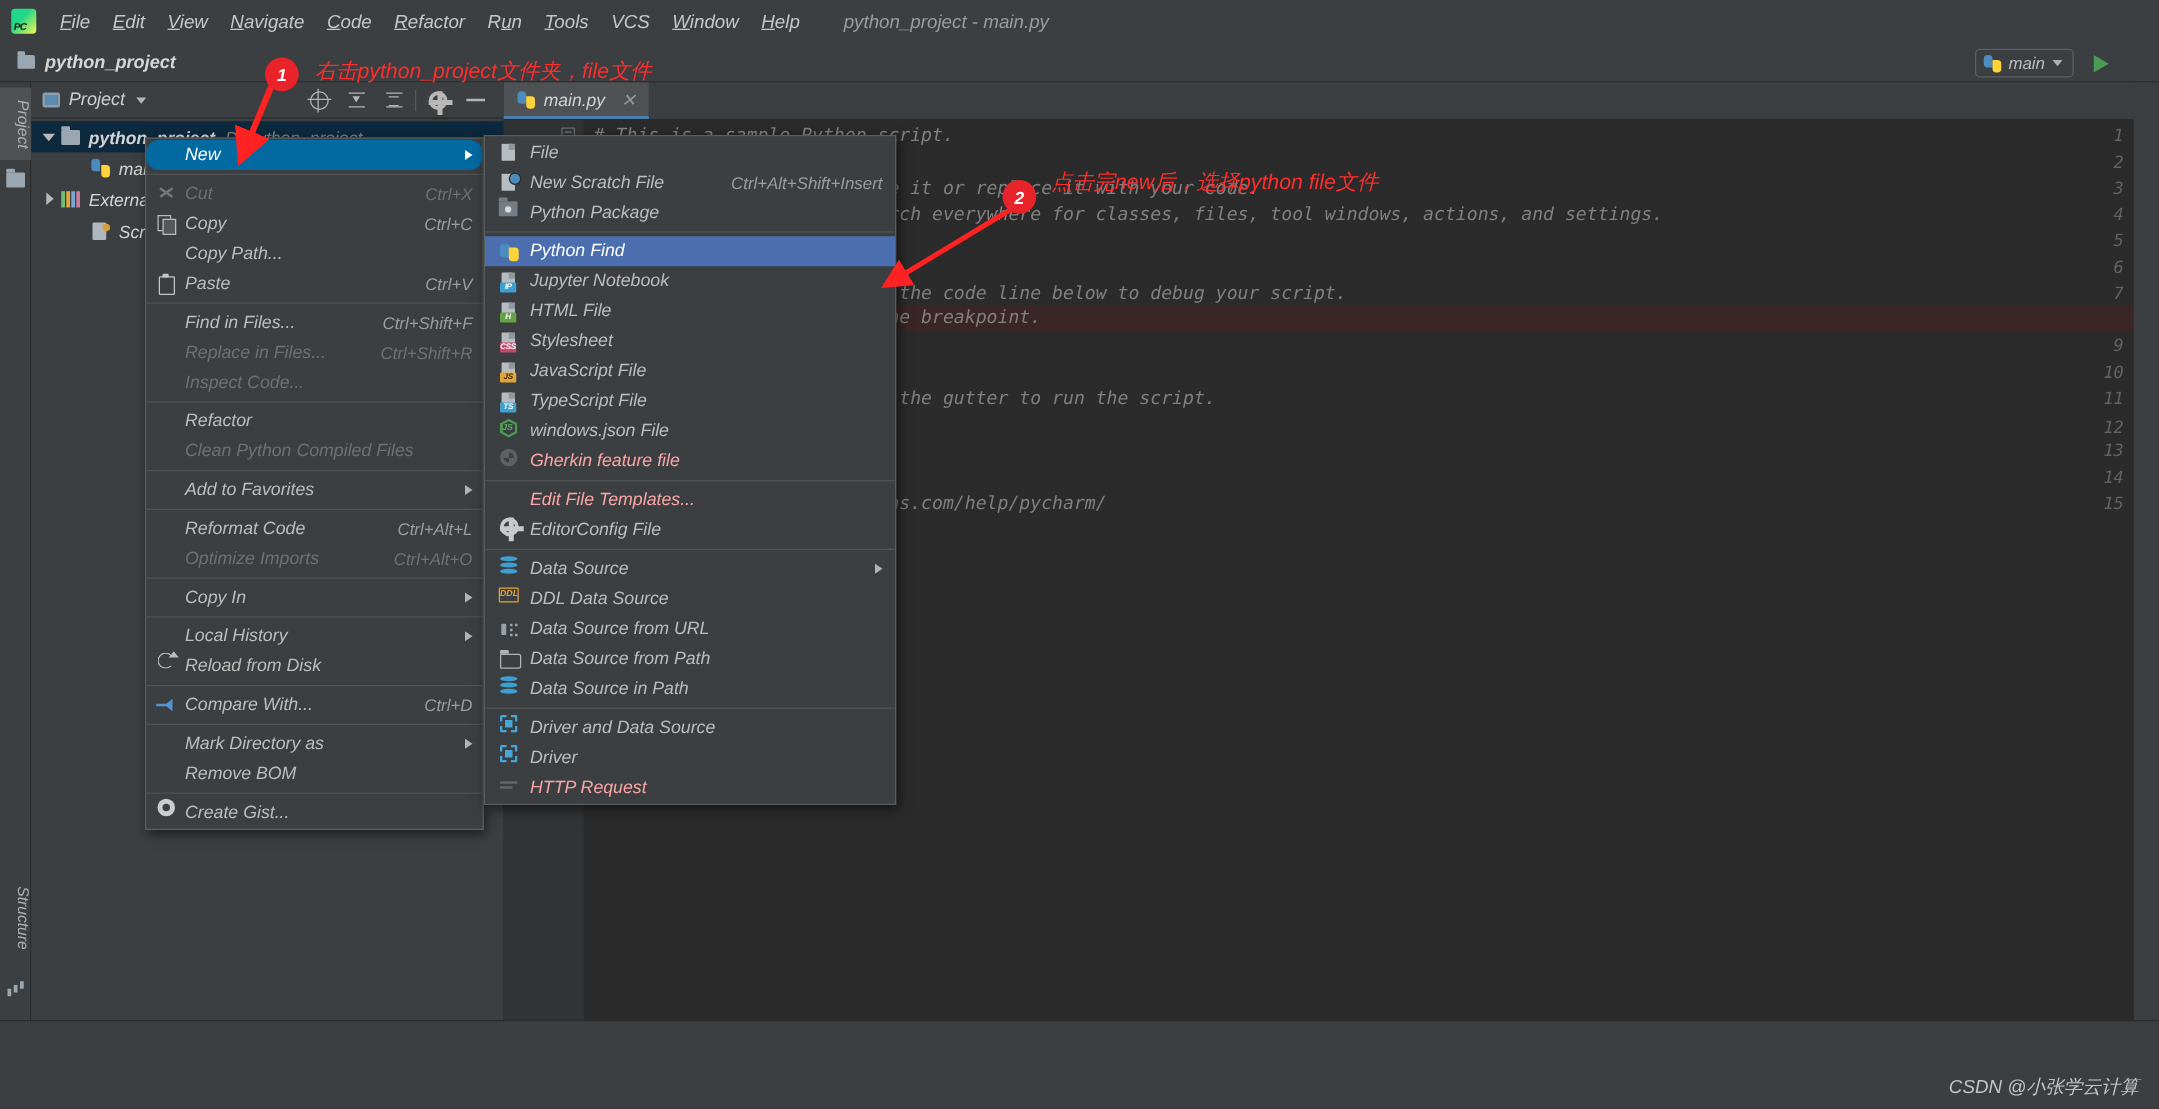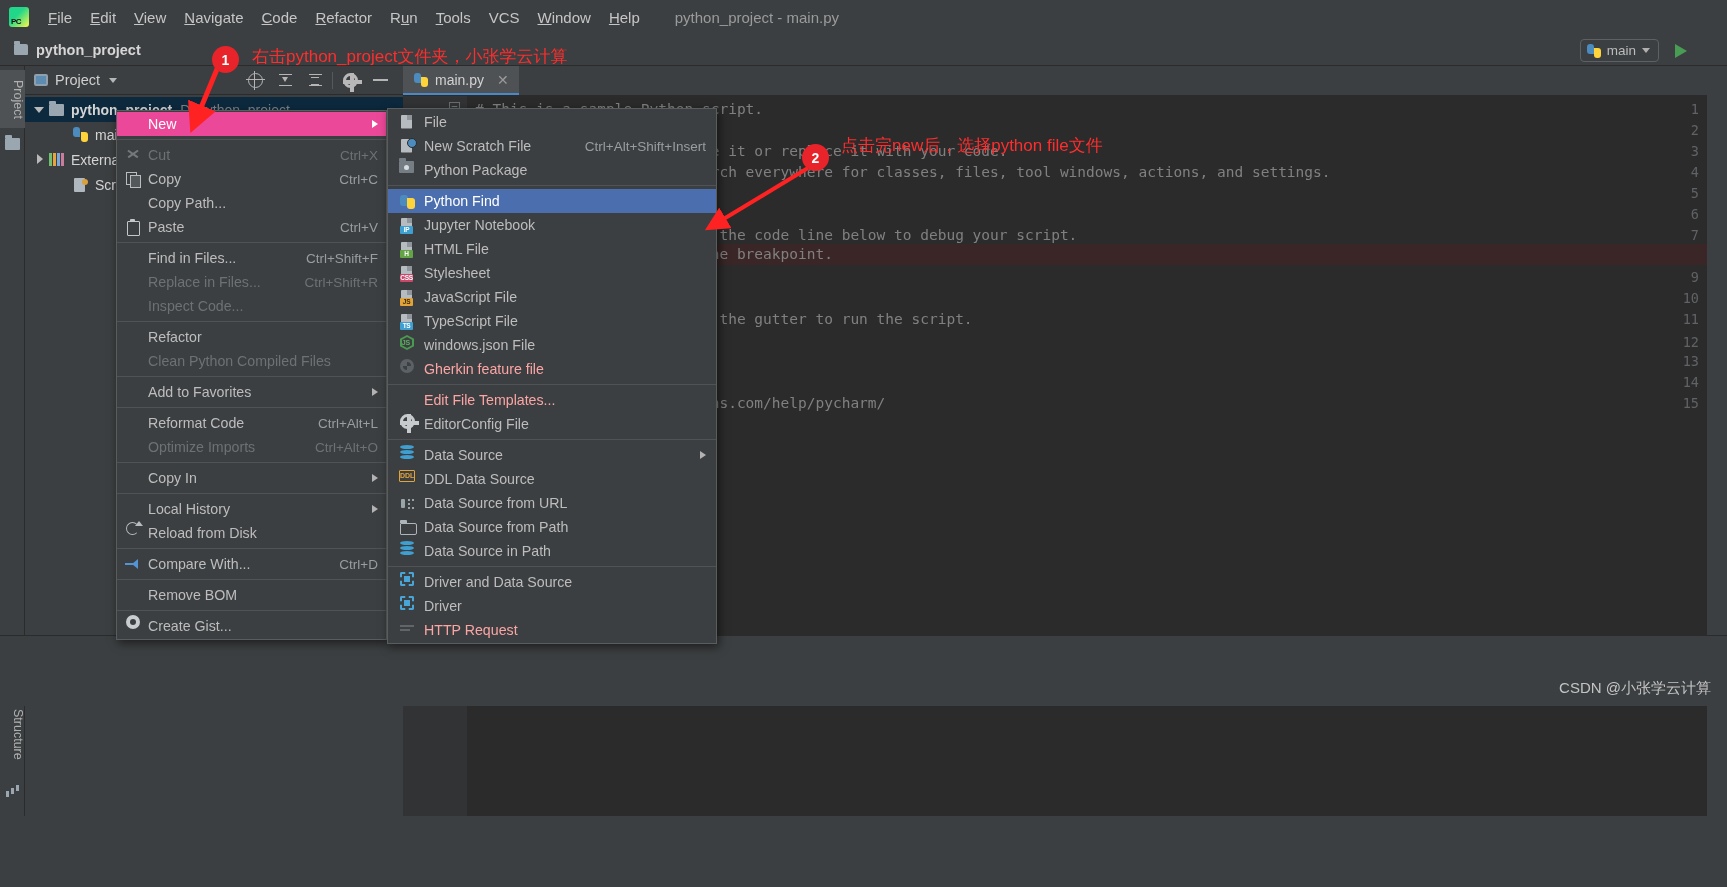--- a/index.html
+++ b/index.html
@@ -3,21 +3,21 @@
 <meta charset="utf-8">
 <style>
   * { box-sizing: border-box; margin:0; padding:0; }
   html,body{
     width:1727px; height:887px; overflow:hidden;
     background:#3c3f41;
     font-family:"Liberation Sans", sans-serif;
     color:#bbbbbb;
     -webkit-font-smoothing:antialiased;
   }
-  #app{ position:relative; width:1727px; height:706px; }
+  #app{ position:relative; width:1727px; height:887px;font-style:italic; }
 
   
   .menubar{
     position:absolute; left:0; top:0; width:1727px; height:34px;
     background:#3c3f41; display:flex; align-items:center;
   }
   .pc-logo{
     width:20px; height:20px; margin-left:9px; margin-right:10px;
     border-radius:3px; position:relative; overflow:hidden;
     background:linear-gradient(135deg,#21d789 0%, #21d789 40%, #fcf84a 100%);
@@ -262,21 +262,21 @@
   .ctxmenu{
     position:absolute; left:116px; top:110px; width:271px;
     background:#3c3f41; border:1px solid #5a5d5e;
     box-shadow:2px 3px 9px rgba(0,0,0,.55);
     padding:1px 0; z-index:60;
   }
   .cmi{
     height:24px; display:flex; align-items:center; position:relative;
     font-size:14.2px; color:#bdbdbd; cursor:default; padding-left:31px; padding-right:8px;
   }
-  .cmi.sel{ background:#ec4899; color:#ffffff; }
+  .cmi.sel{ background:#0369a1; color:#ffffff;border-radius:10px; }
   .cmi.disabled{ color:#6e7174; }
   .cmi .cmi-label{ white-space:nowrap; }
   .cmi .shortcut{ margin-left:auto; font-size:13.5px; color:#9a9d9f; white-space:nowrap; }
   .cmi.disabled .shortcut{ color:#6e7174; }
   .cmi .submark{
     margin-left:auto; width:0;height:0;
     border-top:4.5px solid transparent;border-bottom:4.5px solid transparent;border-left:6px solid #b3b3b3;
   }
   .cmi.sel .submark{ border-left-color:#ffffff; }
   .cm-sep{ height:1px; background:#4f5355; margin:3px 0; }
@@ -702,20 +702,24 @@
     <div class="cm-sep"></div>
 
     <div class="cmi">
       <span class="cmi-ico ico-compare"></span>
       <span class="cmi-label">Compare With...</span>
       <span class="shortcut">Ctrl+D</span>
     </div>
     <div class="cm-sep"></div>
 
     <div class="cmi">
+      <span class="cmi-label">Mark Directory as</span>
+      <span class="submark"></span>
+    </div>
+    <div class="cmi">
       <span class="cmi-label">Remove BOM</span>
     </div>
     <div class="cm-sep"></div>
 
     <div class="cmi">
       <span class="cmi-ico ico-git"></span>
       <span class="cmi-label">Create Gist...</span>
     </div>
   </div>
 
@@ -833,20 +837,20 @@
     <defs>
       <marker id="ah" markerWidth="6" markerHeight="6" refX="1" refY="3" orient="auto">
         <path d="M0,0 L6,3 L0,6 z" fill="#ff2222"></path>
       </marker>
     </defs>
     <line x1="220" y1="62" x2="200" y2="110" stroke="#ff2222" stroke-width="5" marker-end="url(#ah)"></line>
     <line x1="808" y1="168" x2="722" y2="220" stroke="#ff2222" stroke-width="4" marker-end="url(#ah)"></line>
   </svg>
 
   <div class="anno-badge" style="left:212px; top:46px;">1</div>
-  <div class="anno-text" style="left:252px; top:45px;">右击python_project文件夹，小张学云计算</div>
+  <div class="anno-text" style="left:252px; top:45px;">右击python_project文件夹，file文件</div>
 
   <div class="anno-badge" style="left:802px; top:144px;">2</div>
   <div class="anno-text" style="left:841px; top:134px;">点击完new后，选择python file文件</div>
 
   <div class="watermark">CSDN @小张学云计算</div>
 
 </div>
 
 </body></html>

